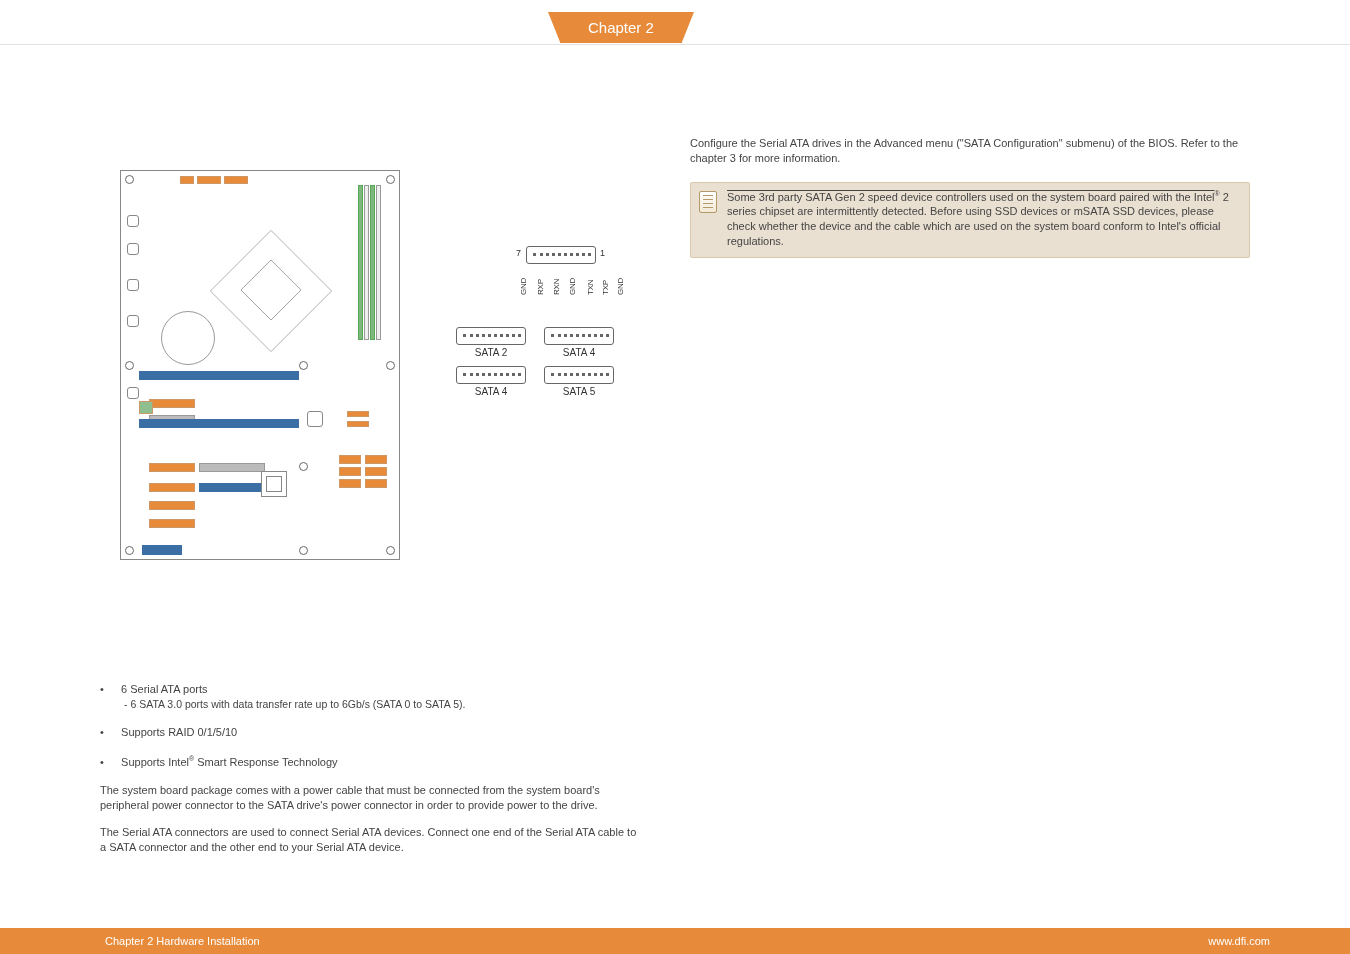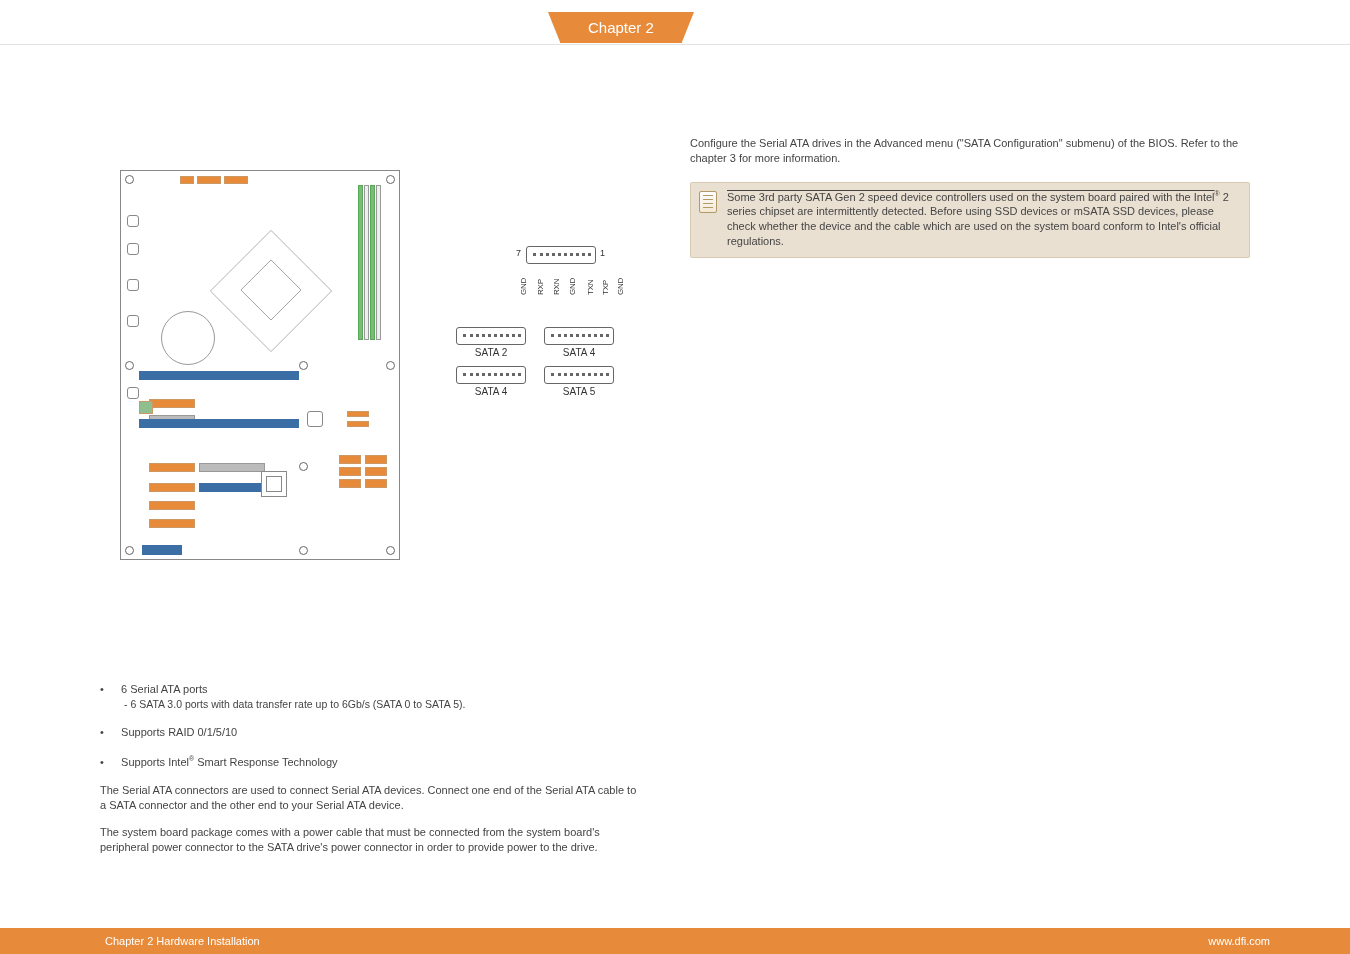--- a/index.html
+++ b/index.html
@@ -310,22 +310,22 @@
         <span>6 Serial ATA ports</span>
         <div class="sub">- 6 SATA 3.0 ports with data transfer rate up to 6Gb/s (SATA 0 to SATA 5).</div>
       </li>
       <li class="top">
         <span>Supports RAID 0/1/5/10</span>
       </li>
       <li class="top">
         <span>Supports Intel</span><span class="sup">®</span><span> Smart Response Technology</span>
       </li>
     </ul>
+    <p class="para">The system board package comes with a power cable that must be connected from the system board's peripheral power connector to the SATA drive's power connector in order to provide power to the drive.</p>
     <p class="para">The Serial ATA connectors are used to connect Serial ATA devices. Connect one end of the Serial ATA cable to a SATA connector and the other end to your Serial ATA device.</p>
-    <p class="para">The system board package comes with a power cable that must be connected from the system board's peripheral power connector to the SATA drive's power connector in order to provide power to the drive.</p>
   </div>
 </div>
 
 <div class="col-right">
   <p class="intro">Configure the Serial ATA drives in the Advanced menu ("SATA Configuration" submenu) of the BIOS. Refer to the chapter 3 for more information.</p>
   <div class="note-box">
     <div class="note-icon"></div>
     <div>
       <span class="overline">Some 3rd party SATA Gen 2 speed device controllers used on the system board paired with the Intel</span><span class="sup">®</span><span> 2 series chipset are intermittently detected. Before using SSD devices or mSATA SSD devices, please check whether the device and the cable which are used on the system board conform to Intel's official regulations.</span>
     </div>

